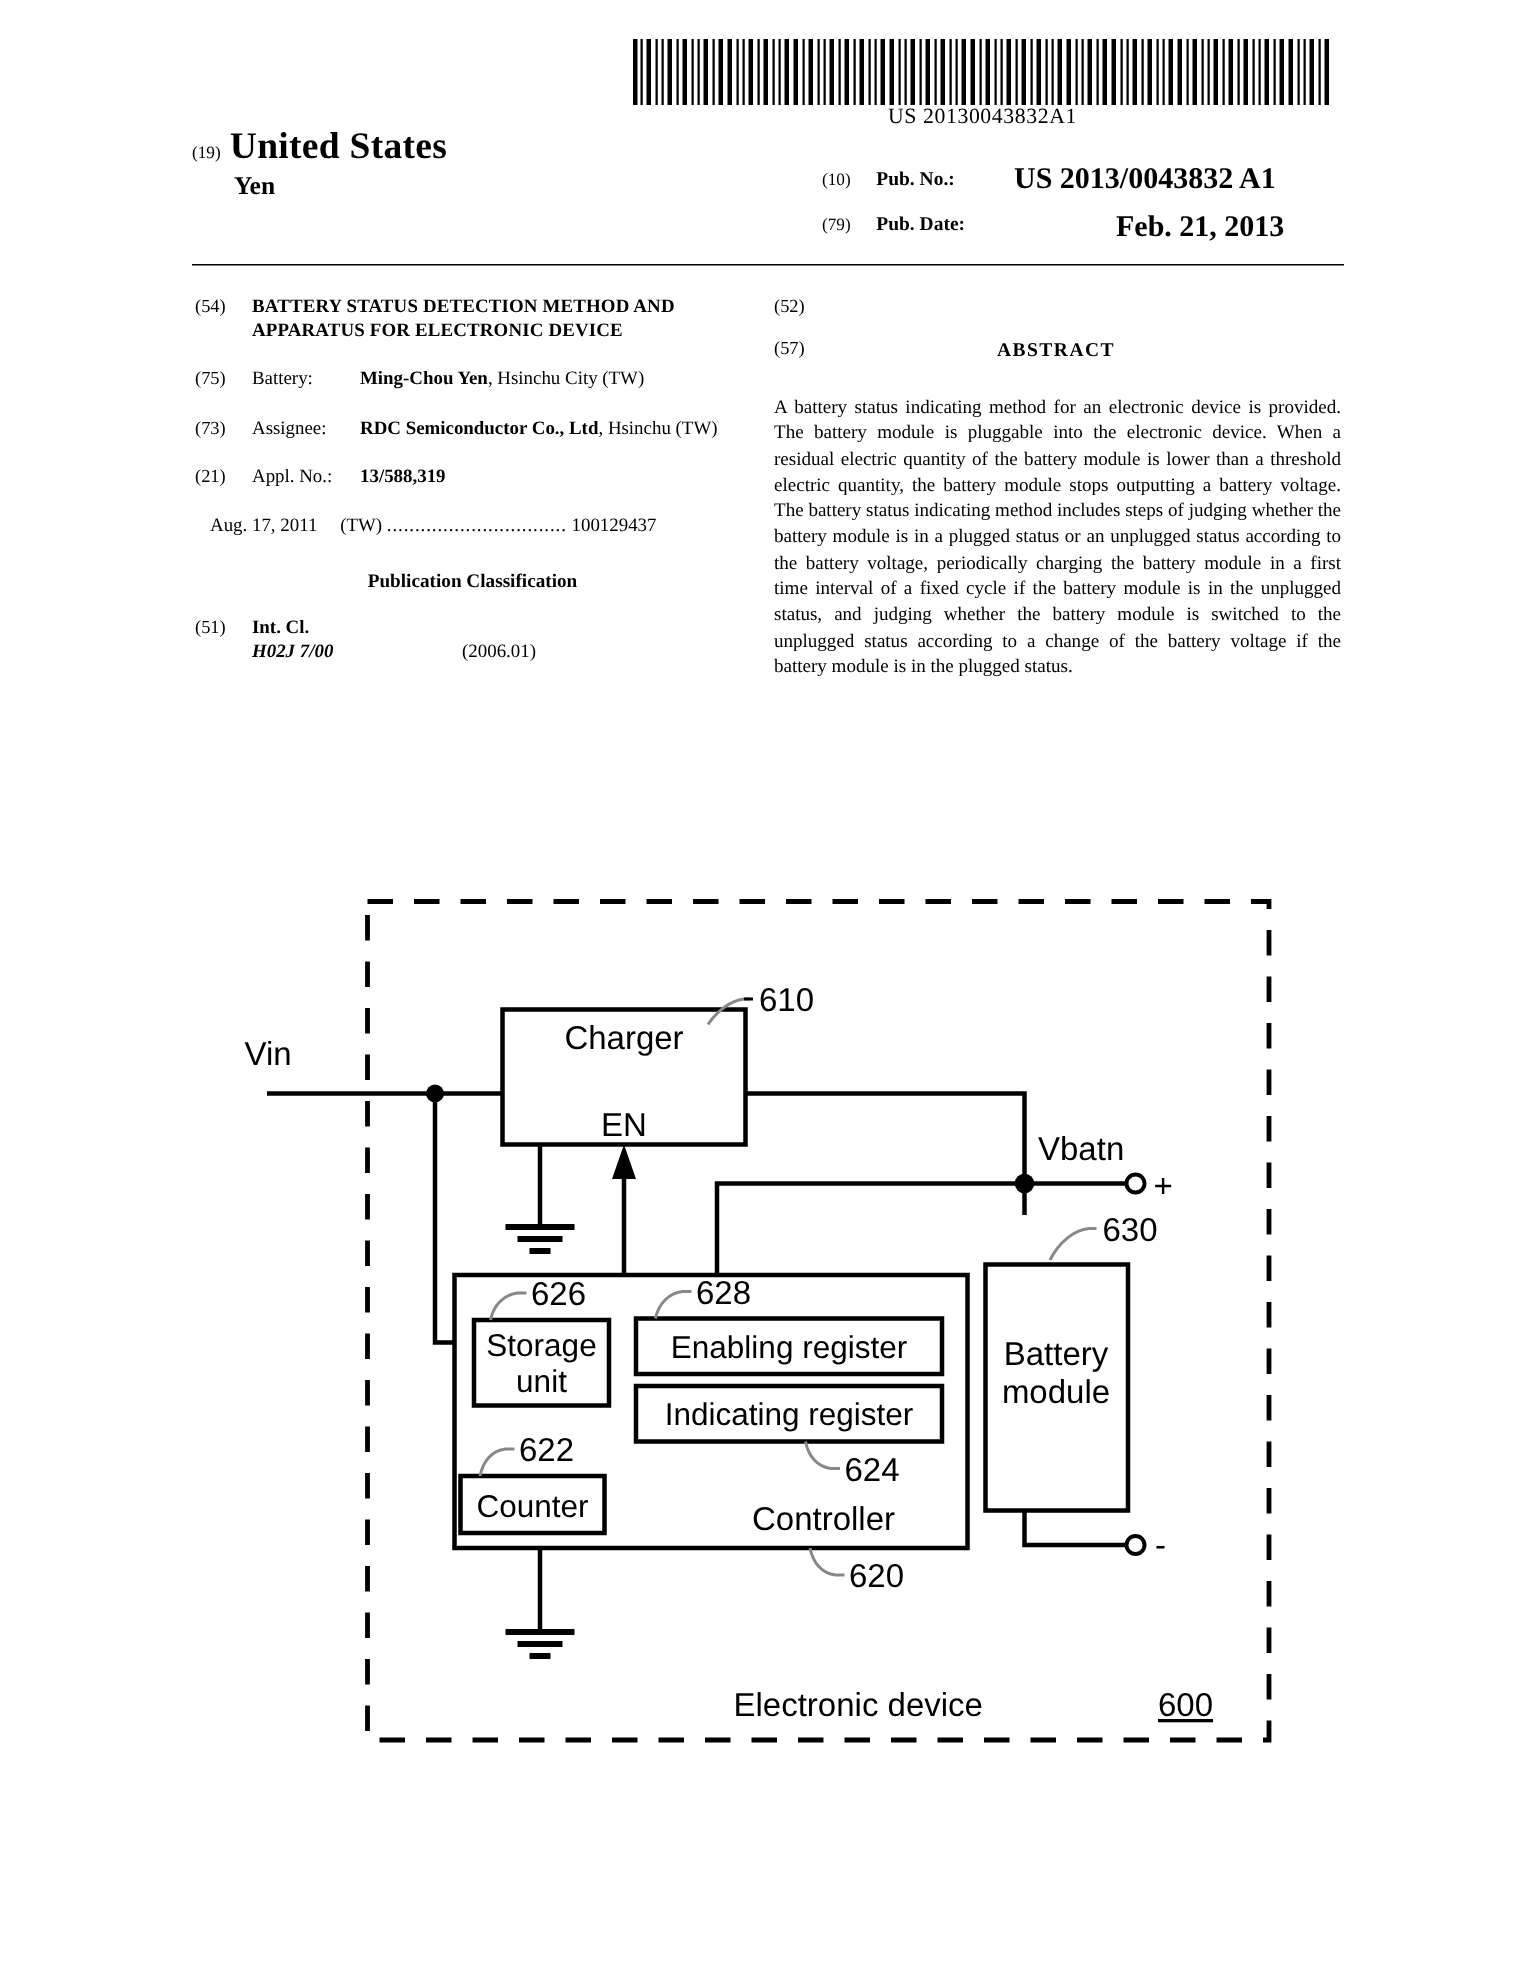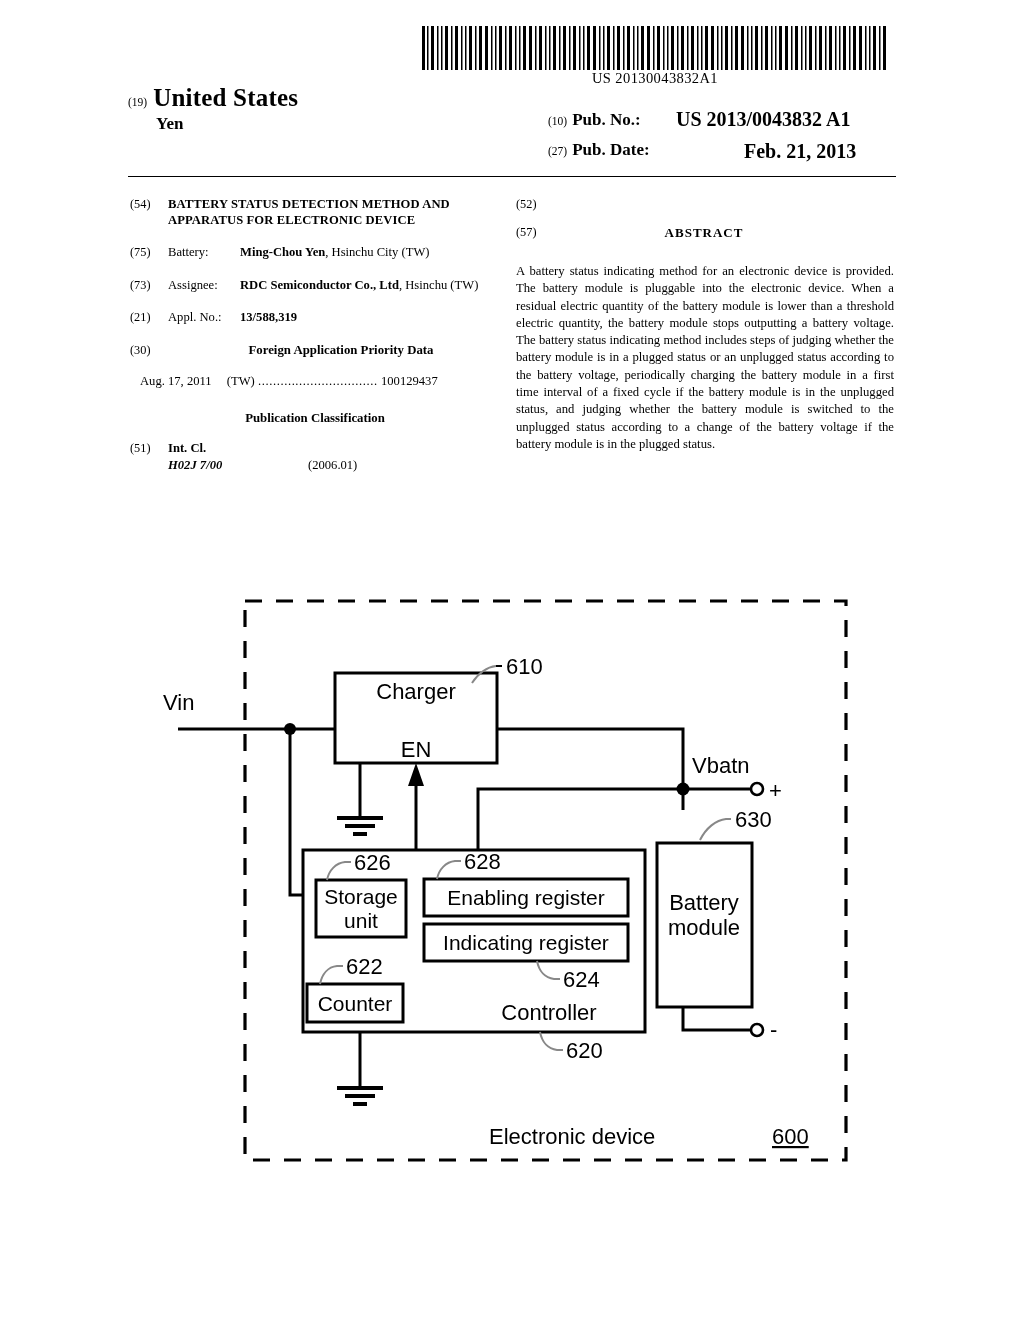--- a/index.html
+++ b/index.html
@@ -76,23 +76,23 @@
     margin-left: 28px;
     margin-top: 2px;
     display: block;
   }
   .pub-row {
     position: relative;
     height: 30px;
     white-space: nowrap;
   }
   .pub-label {
-    font-size: 17px;
-    font-weight: bold;
-    margin-left: 5px;
+    font-size: 13px;
+    font-weight: bold;
+    margin-left: 17px;
     font-family: Liberation Serif, serif;
   }
   .pub-value {
     font-size: 20px;
     font-weight: bold;
     position: absolute;
     left: 128px;
     top: -2px;
     white-space: nowrap;
   }
@@ -320,21 +320,21 @@
       <span class="tag">(19)</span><span class="united-states">United States</span>
     </div>
     <span class="inventor-surname">Yen</span>
   </div>
   <div class="hdr-right">
     <div class="pub-row">
       <span class="tag">(10)</span><span class="pub-label">Pub. No.:</span>
       <span class="pub-value">US 2013/0043832 A1</span>
     </div>
     <div class="pub-row">
-      <span class="tag">(27)</span><span class="pub-label">Pub. Date:</span>
+      <span class="tag">(79)</span><span class="pub-label">Pub. Date:</span>
       <span class="pub-value date">Feb. 21, 2013</span>
     </div>
   </div>
 </div>
 <div class="rule"></div>
 
 <div class="col-left">
 
   <div class="fld title-54" style="margin-bottom:16px;">
     <span class="fld-num">(54)</span>
@@ -353,24 +353,20 @@
     <div class="fld-body indent-val"><span class="b">RDC Semiconductor Co., Ltd</span><span>, Hsinchu (TW)</span></div>
   </div>
 
   <div class="fld" style="margin-bottom:16px;">
     <span class="fld-num">(21)</span>
     <span class="fld-key">Appl. No.:</span>
     <div class="fld-body indent-val b">13/588,319</div>
   </div>
 
 
-  <div class="fld" style="margin-bottom:14px;">
-    <span class="fld-num">(30)</span>
-    <div class="fld-body center-head" style="margin-left:52px;">Foreign Application Priority Data</div>
-  </div>
 
   <div class="fgn-line" style="margin-bottom:20px;">
     <span>Aug. 17, 2011</span>
     <span style="display:inline-block;width:12px;"></span><span>(TW)</span>
     <span class="dots">................................</span>
     <span>100129437</span>
   </div>
 
   <div class="center-head" style="margin-bottom:14px;">Publication Classification</div>
 

